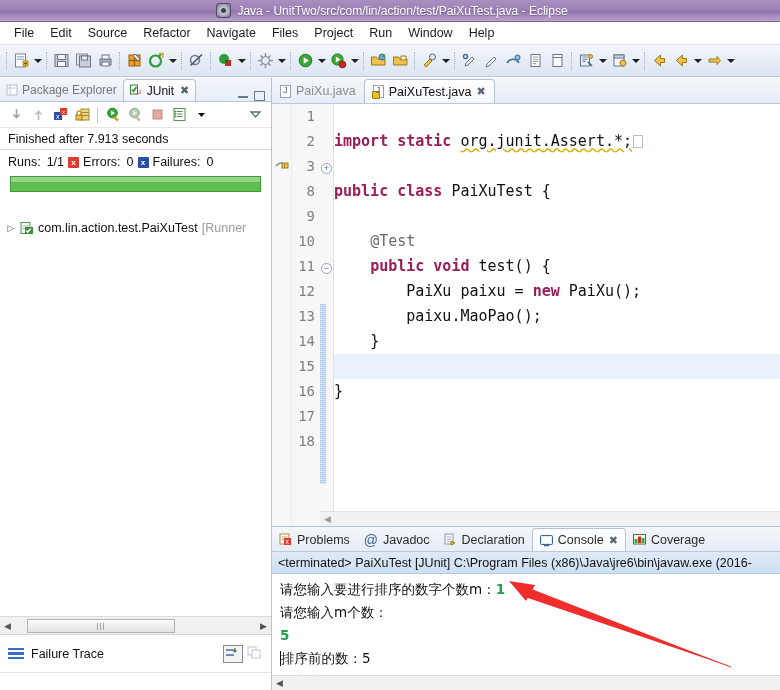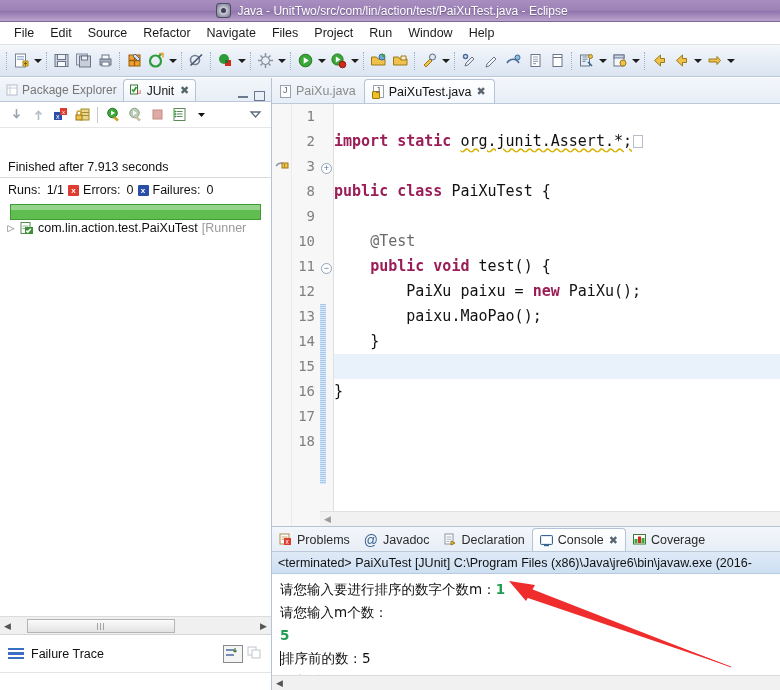--- a/index.html
+++ b/index.html
@@ -114,21 +114,20 @@
     padding: 0 6px;
     background: #ffffff;
     border-bottom: 1px solid #e7e7e7;
   }
   .vtb { width: 20px; height: 20px; display:flex; align-items:center; justify-content:center; }
   .vsep { width:1px; height:16px; background:#c8c8c8; margin:0 3px; }
 
   .junit-status {
     font-size: 12.5px; color: #111; padding: 4px 8px 3px 8px;
     border-bottom: 1px solid #d9d9d9;
-    margin-top: 28px;
   }
   .junit-counts {
     font-size: 12.5px; color: #111; padding: 5px 8px;
     display: flex; align-items: center; gap: 4px; white-space: nowrap;
   }
   .junit-counts .lbl { margin-right: 2px; }
   .sqicon { width: 11px; height: 11px; display:inline-block; border-radius:1px; }
   .sq-err { background:#e03b2f; }
   .sq-fail { background:#2a4fa8; }
   .sqicon span { color:#fff; font-size:8px; line-height:11px; display:block; text-align:center; font-weight:bold; }

